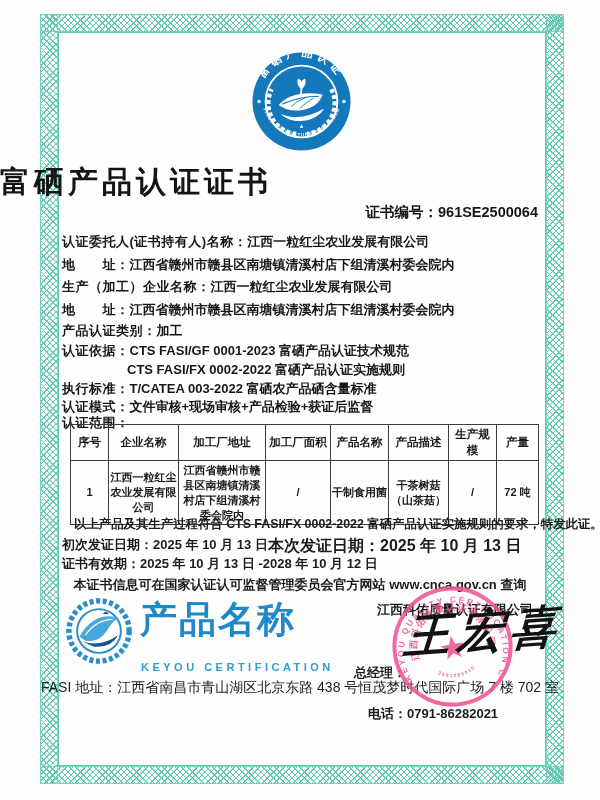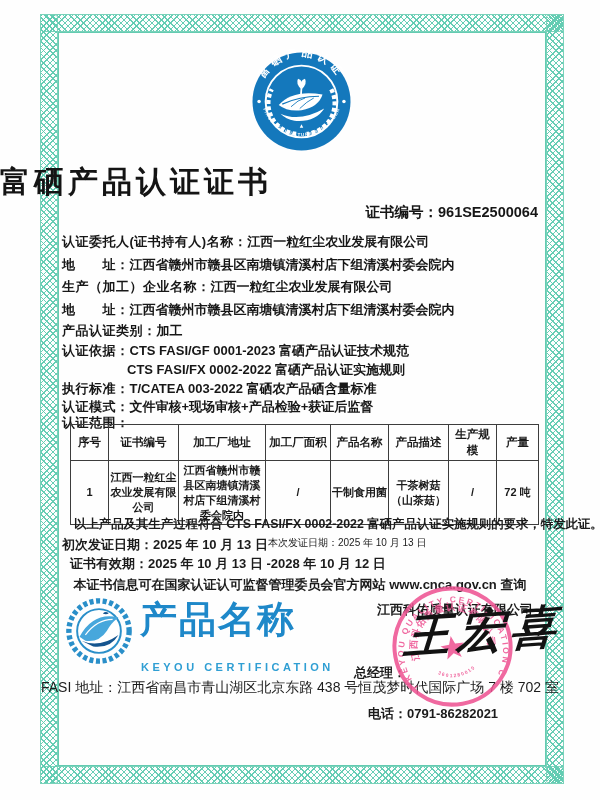--- a/index.html
+++ b/index.html
@@ -40,22 +40,22 @@
   }
   table.scope th,table.scope td{
     border:1px solid #3d3d3d;text-align:center;vertical-align:middle;
     padding:2px 1px;line-height:1.35;word-break:break-all;
   }
   table.scope th{height:22px;font-size:11.5px;font-weight:700;}
   table.scope td{height:56px;}
 
   .conclusion{left:62px;top:516px;font-size:12.4px;font-weight:700;white-space:nowrap;margin-left:12px;}
   .date1{left:62px;top:536px;font-size:13px;font-weight:700;}
-  .date2{left:268px;top:536px;font-size:10px;font-weight:400;}
-  .validity{left:62px;top:555px;font-size:13px;font-weight:700;margin-left:8px;}
+  .date2{left:268px;top:536px;font-size:16px;font-weight:700;}
+  .validity{left:62px;top:555px;font-size:13px;font-weight:700;}
   .qnote{left:0;right:0;top:576px;text-align:center;font-size:13px;font-weight:700;}
 
   .keyou-emblem{left:64px;top:596px;width:70px;height:70px;}
   .keyou-cn{left:140px;top:601px;font-size:37px;font-weight:800;color:#1e88c9;letter-spacing:2px;line-height:1;}
   .keyou-en{left:141px;top:661px;font-size:11px;font-weight:700;color:#2f9ed3;letter-spacing:3.5px;}
 
   .issuer-co{left:377px;top:601px;font-size:13px;font-weight:700;z-index:3;}
   .gm{left:354px;top:664px;font-size:13px;font-weight:700;z-index:3;}
   .signature{
     left:404px;top:601px;z-index:6;font-size:46px;font-weight:700;color:#121212;
@@ -127,21 +127,21 @@
         <col style="width:87px">
         <col style="width:65px">
       <col style="width:58px">
         <col style="width:60px">
         <col style="width:48px">
         <col style="width:42px">
     </colgroup>
     <tbody>
         <tr>
       <th>序号</th>
-      <th>证书编号</th>
+      <th>企业名称</th>
       <th>加工厂地址</th>
       <th>加工厂面积</th>
       <th>产品名称</th>
       <th>产品描述</th>
       <th>生产规模</th>
       <th>产量</th>
     </tr>
     <tr>
       <td>1</td>
       <td>江西一粒红尘农业发展有限公司</td>

